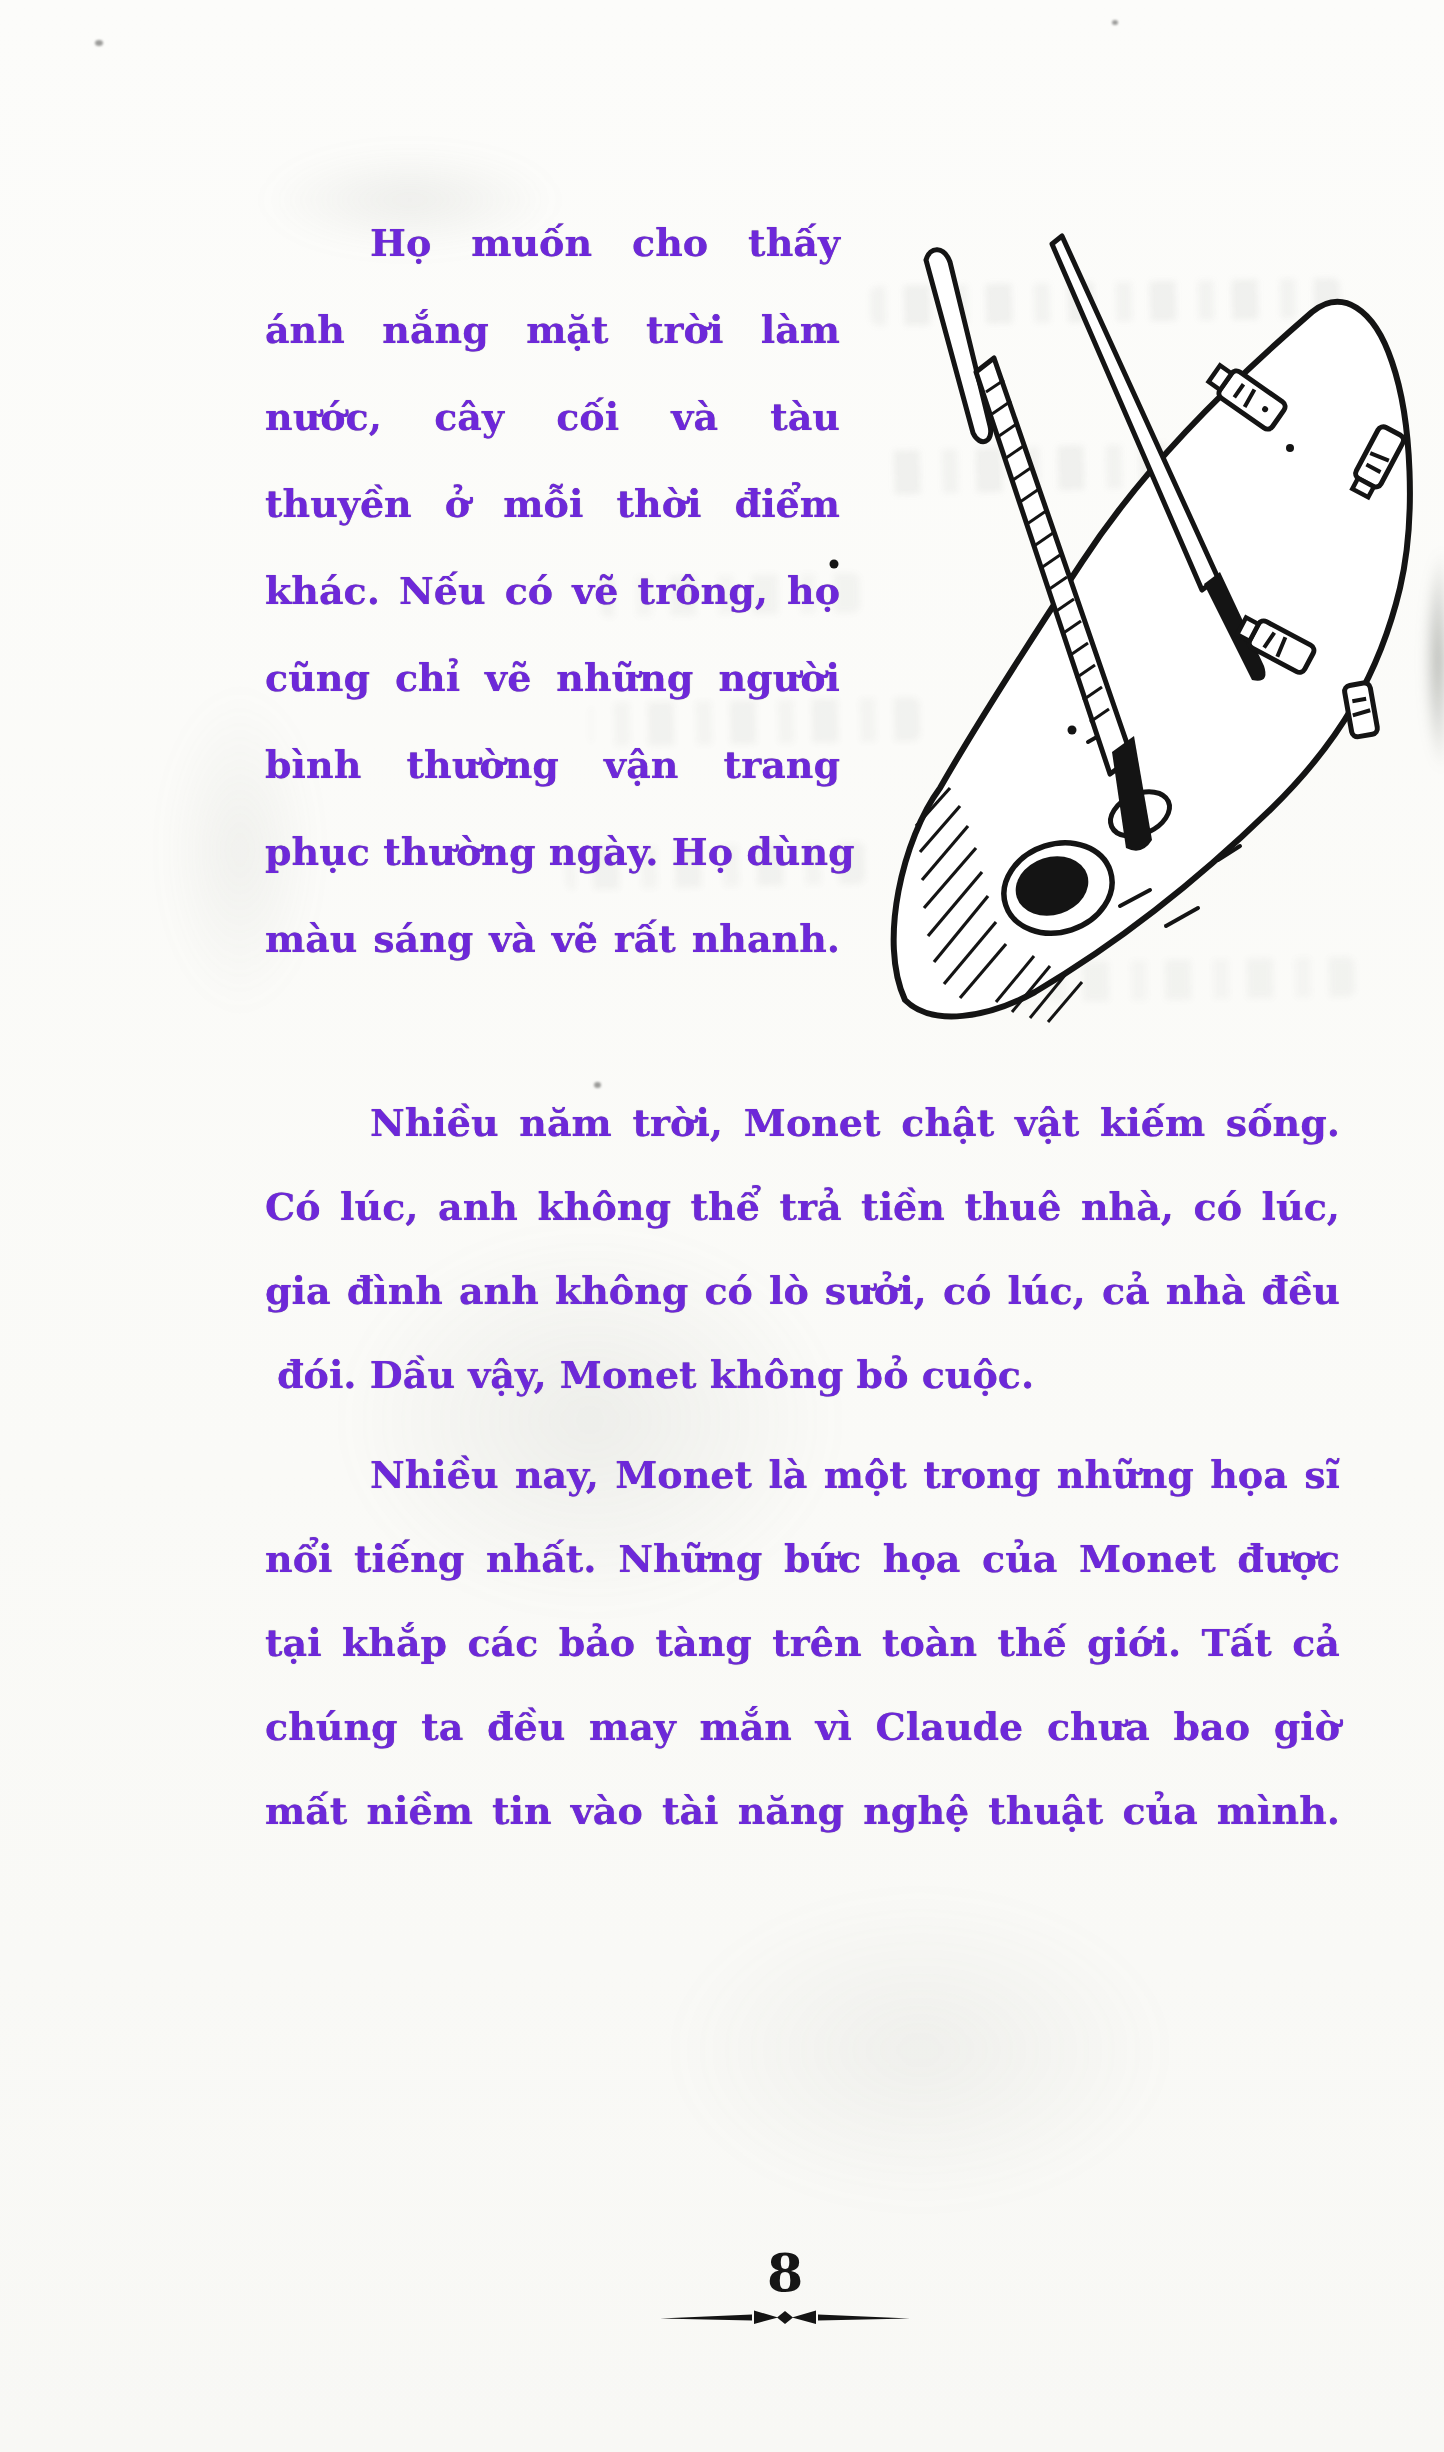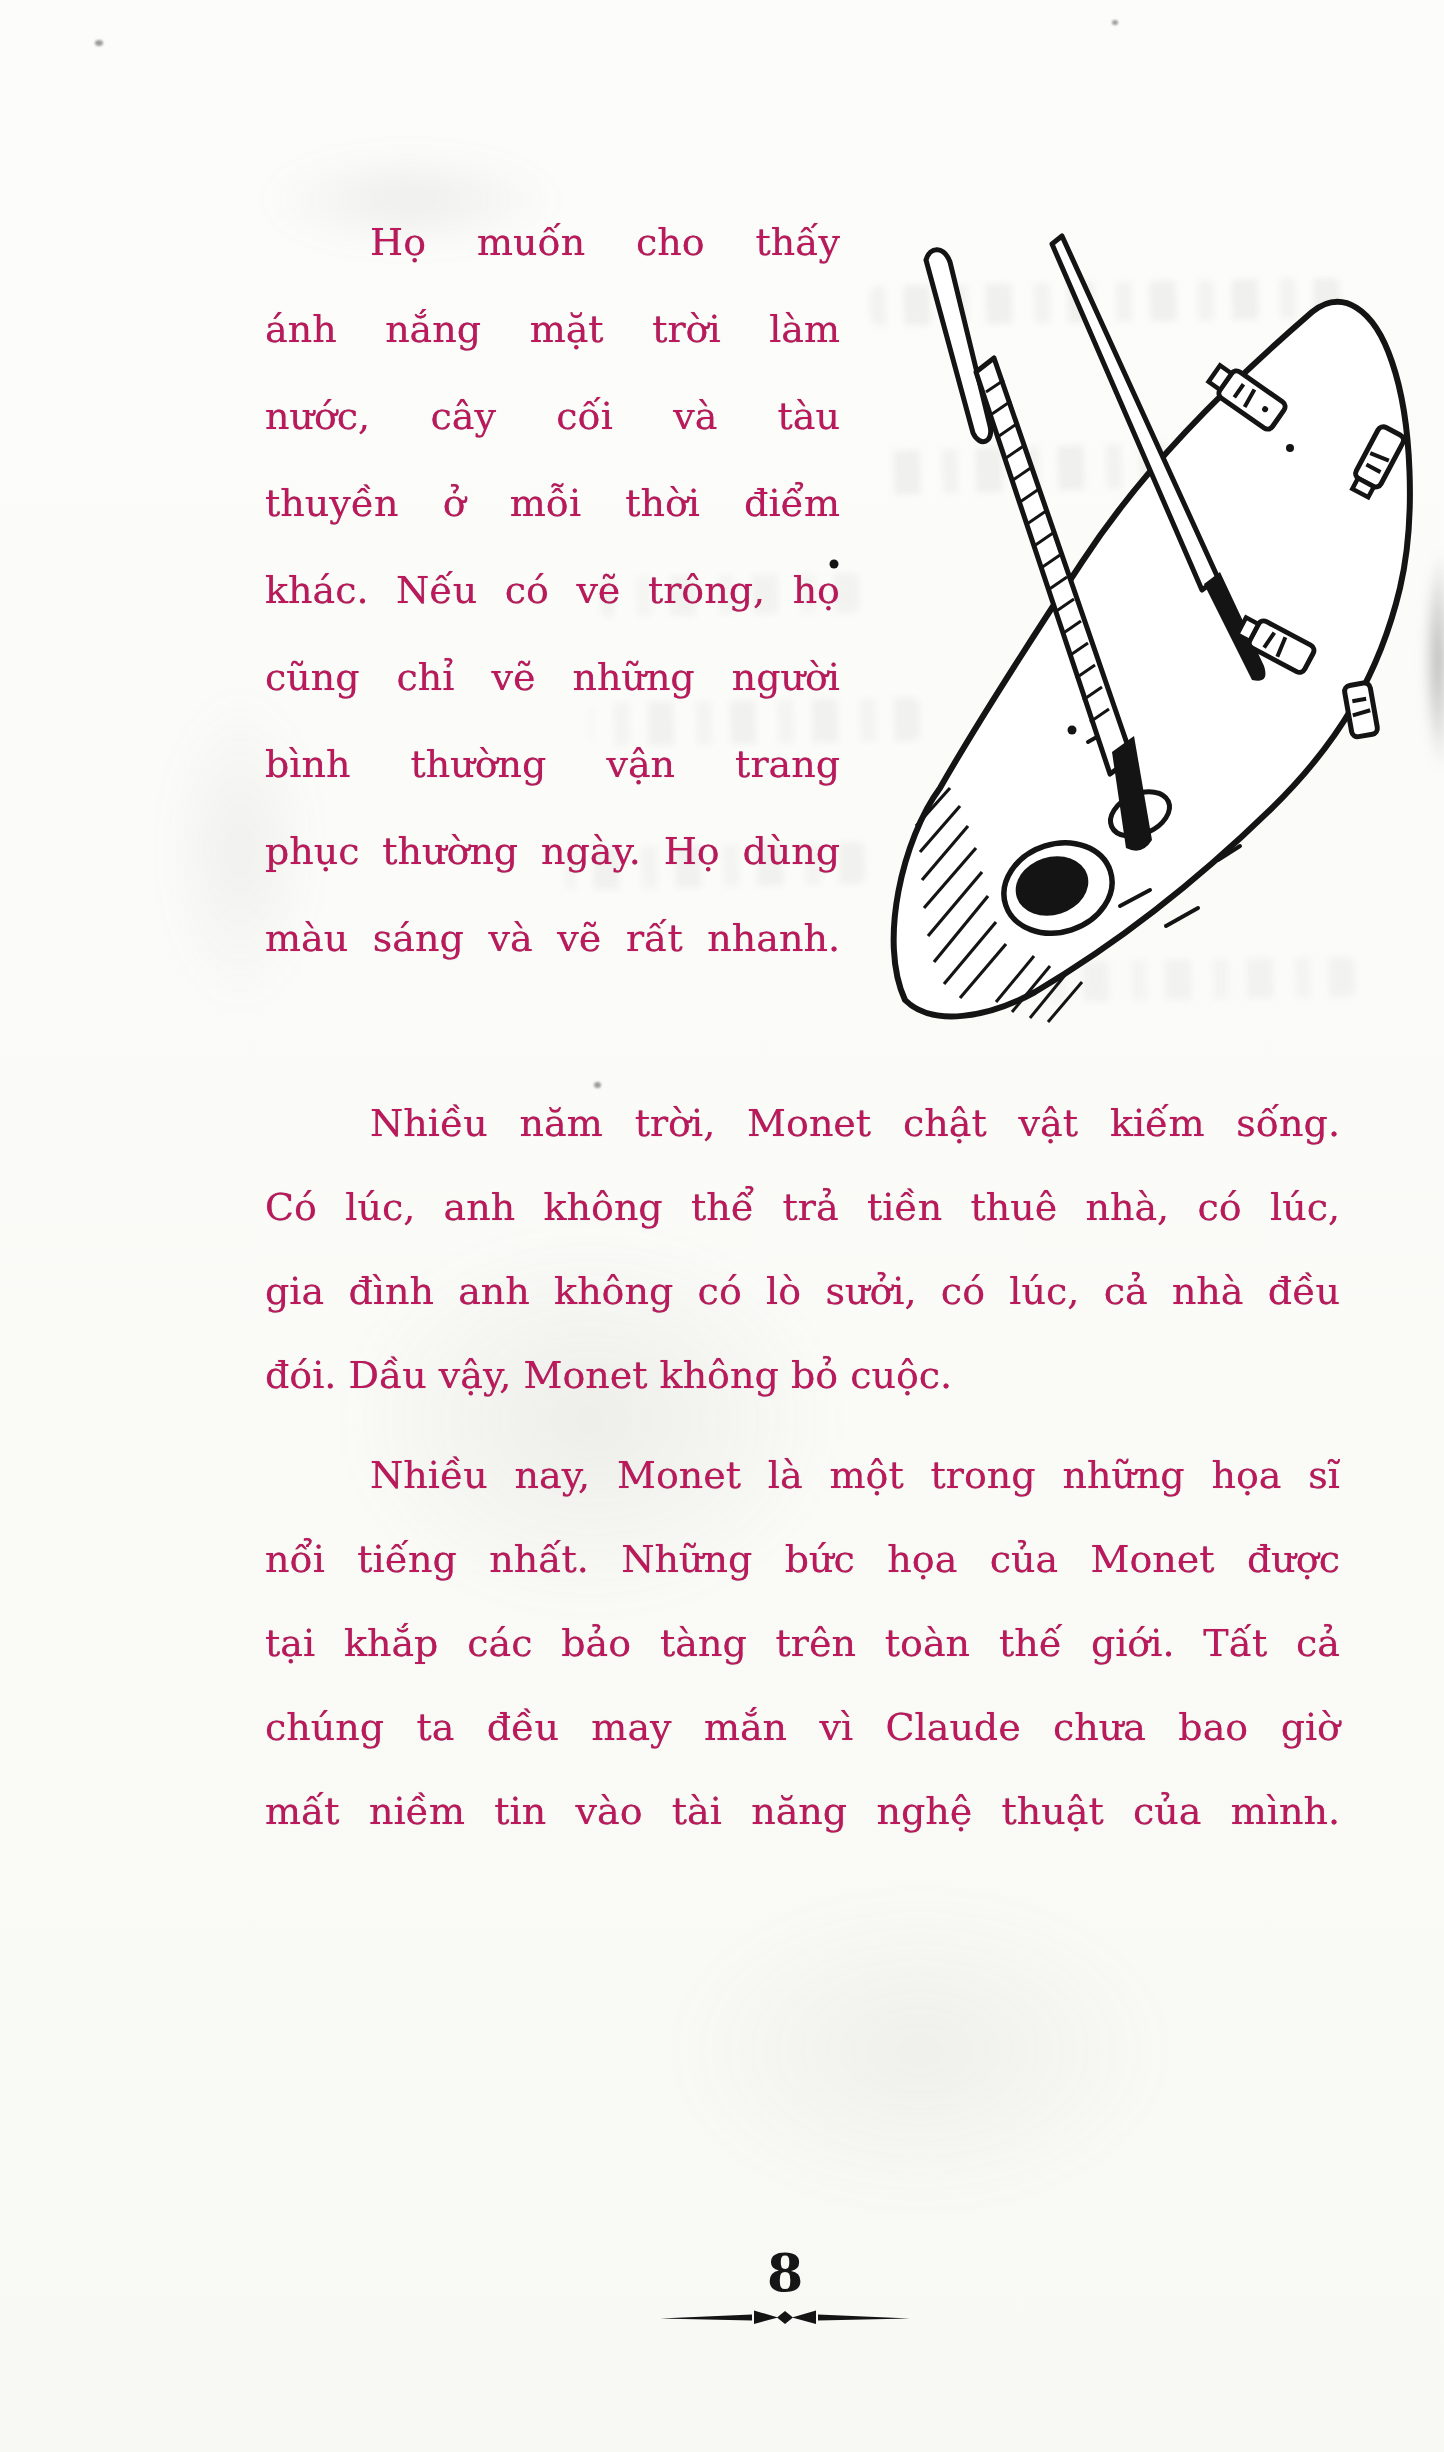--- a/index.html
+++ b/index.html
@@ -17,29 +17,29 @@
       rgba(125,130,125,.12) 44px 60px, rgba(125,130,125,0) 60px 82px);
   }
   .blob{position:absolute;filter:blur(14px);}
   .speck{position:absolute;background:rgba(60,60,58,.5);border-radius:50%;filter:blur(1px);}
   .edge-smudge{
     position:absolute;left:1396px;top:500px;width:48px;height:320px;
     background:radial-gradient(60% 50% at 100% 50%, rgba(90,95,88,.55), rgba(90,95,88,0) 70%);
     filter:blur(6px);
   }
   
-  .textblock{position:absolute;color:#be185d;font-weight:400;
+  .textblock{position:absolute;color:#6d28d9;font-weight:700;
     text-shadow:0 0 .7px rgba(20,20,20,.55);}
   .p1{left:265px;top:199px;width:575px;font-size:38px;}
   .p1 .line{height:87px;line-height:87px;}
   .p2{left:265px;top:1081px;width:1075px;font-size:38px;}
   .p2 .line,.p3 .line{height:84px;line-height:84px;}
   .p3{left:265px;top:1433px;width:1075px;font-size:38px;}
   .line{white-space:nowrap;text-align:justify;text-align-last:justify;}
-  .line.natural{text-align-last:left;}
+  .line.natural{text-align-last:left;margin-left:12px;}
   .line.indent{padding-left:105px;box-sizing:border-box;}
   
   .pagenum{
     position:absolute;left:685px;top:2238px;width:200px;height:70px;
     text-align:center;font-size:52px;font-weight:700;color:#161616;line-height:70px;
   }
   .divider{position:absolute;left:660px;top:2306px;width:250px;height:24px;}
   
   .illustration{position:absolute;left:820px;top:100px;width:610px;height:960px;}
 </style>

